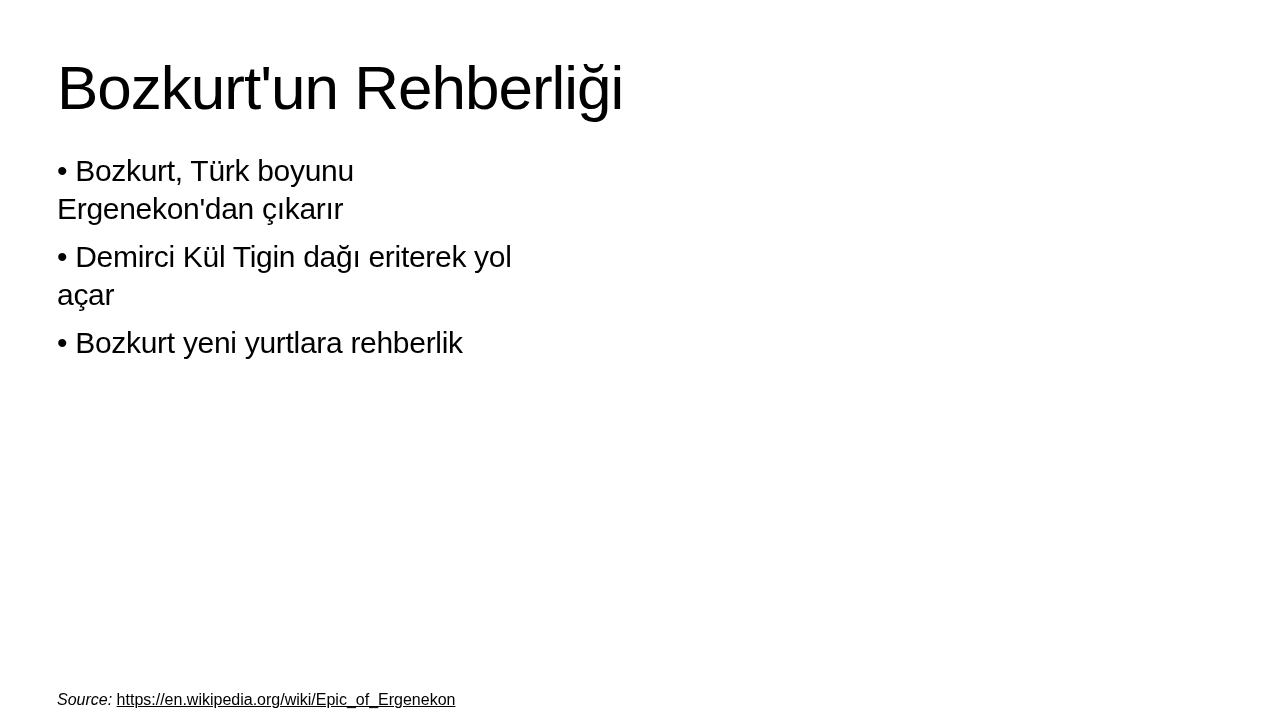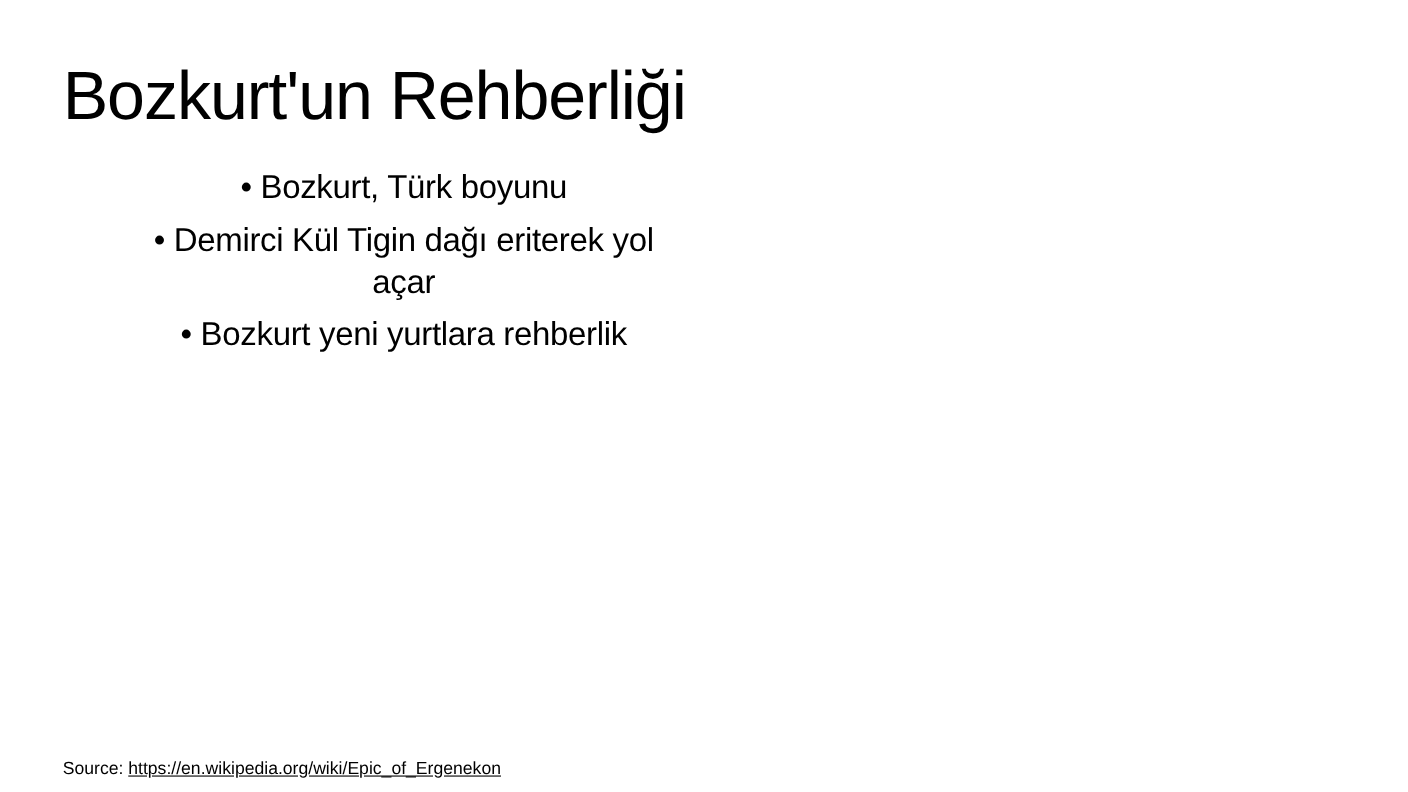--- a/index.html
+++ b/index.html
@@ -38,51 +38,52 @@
     margin: 0 0 10px 0;
     font-size: 30px;
     font-weight: 400;
     line-height: 38px;
     letter-spacing: -0.3px;
     color: #000000;
   }
   .bullet-line {
     display: block;
     white-space: nowrap;
-    text-align: center;
   }
   .source-line {
     position: absolute;
     left: 57px;
     top: 690px;
     margin: 0;
     font-size: 16px;
     line-height: 20px;
     color: #000000;
     white-space: nowrap;
   }
   .source-label {
+    font-style: italic;
     text-align: center;
   }
   .source-url {
     font-style: normal;
     text-decoration: underline;
   }
 </style>
 </head>
 <body>
 
 <div class="slide">
 
   <h1 class="slide-title">Bozkurt'un Rehberliği</h1>
 
   <div class="bullet-list">
 
     <p class="bullet-item">
       <span class="bullet-line">• Bozkurt, Türk boyunu</span>
+      <span class="bullet-line">Ergenekon'dan çıkarır</span>
     </p>
 
     <p class="bullet-item">
       <span class="bullet-line">• Demirci Kül Tigin dağı eriterek yol</span>
       <span class="bullet-line">açar</span>
     </p>
 
     <p class="bullet-item">
       <span class="bullet-line">• Bozkurt yeni yurtlara rehberlik</span>
     </p>

